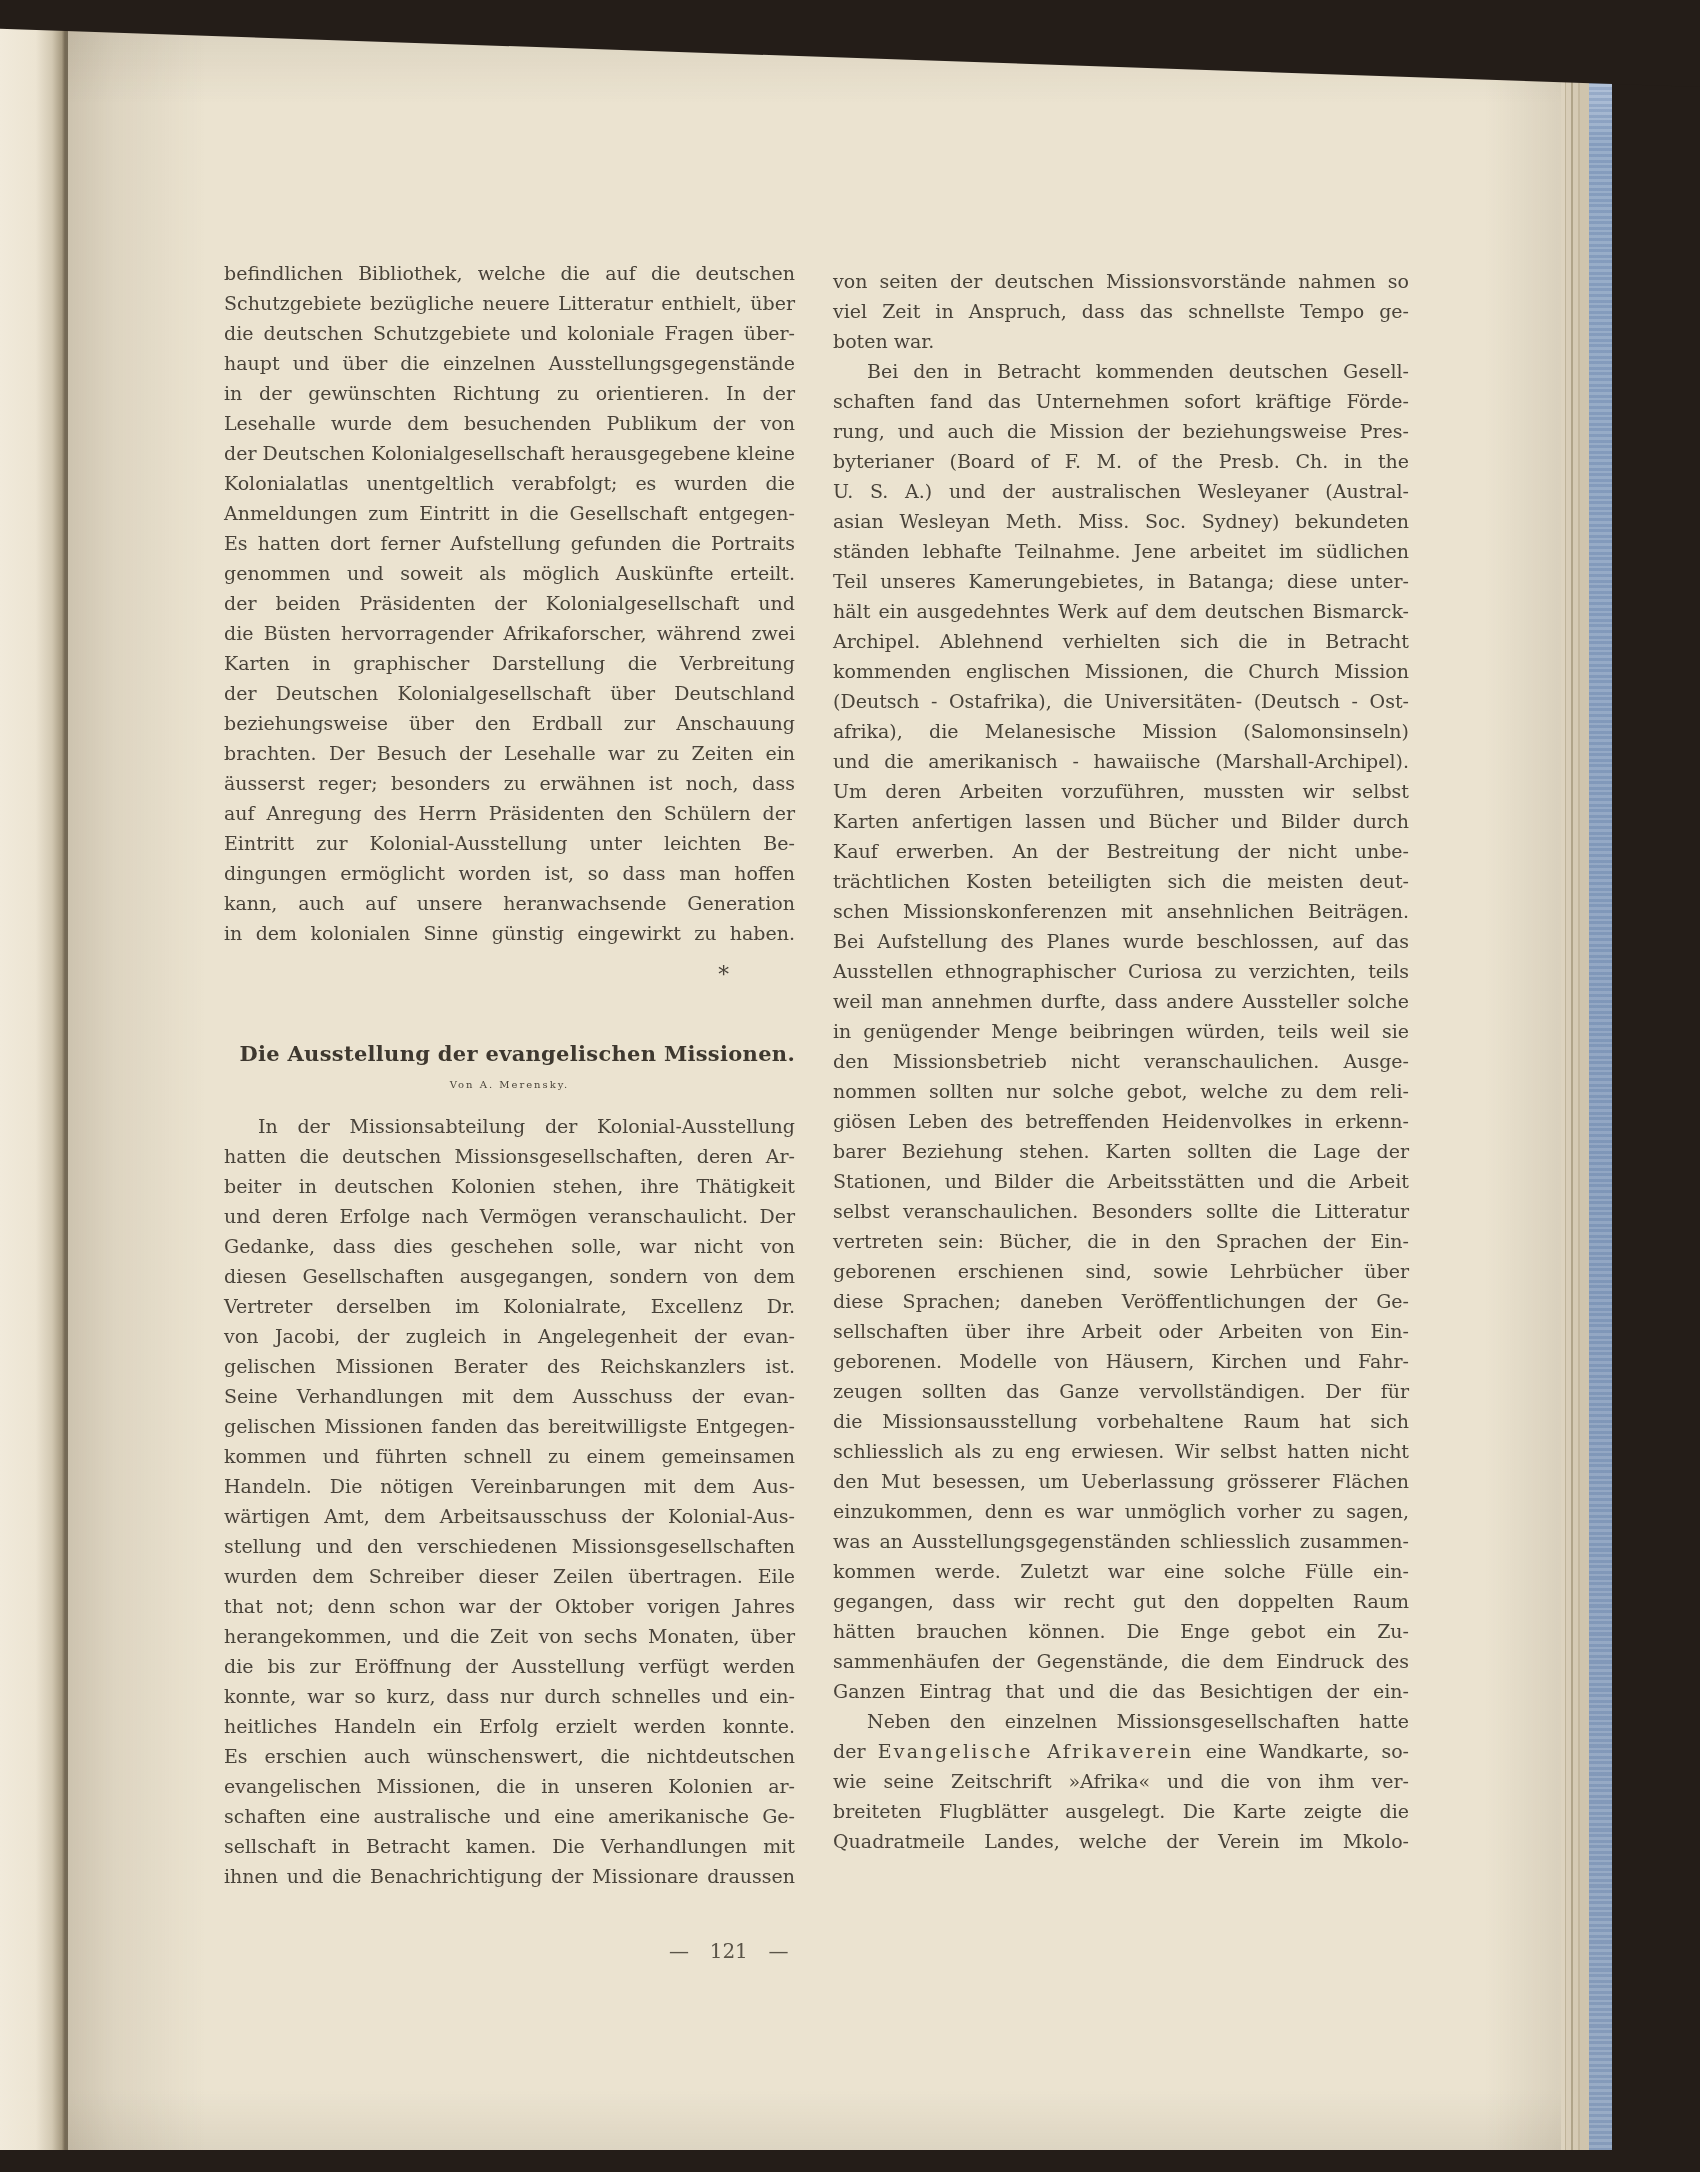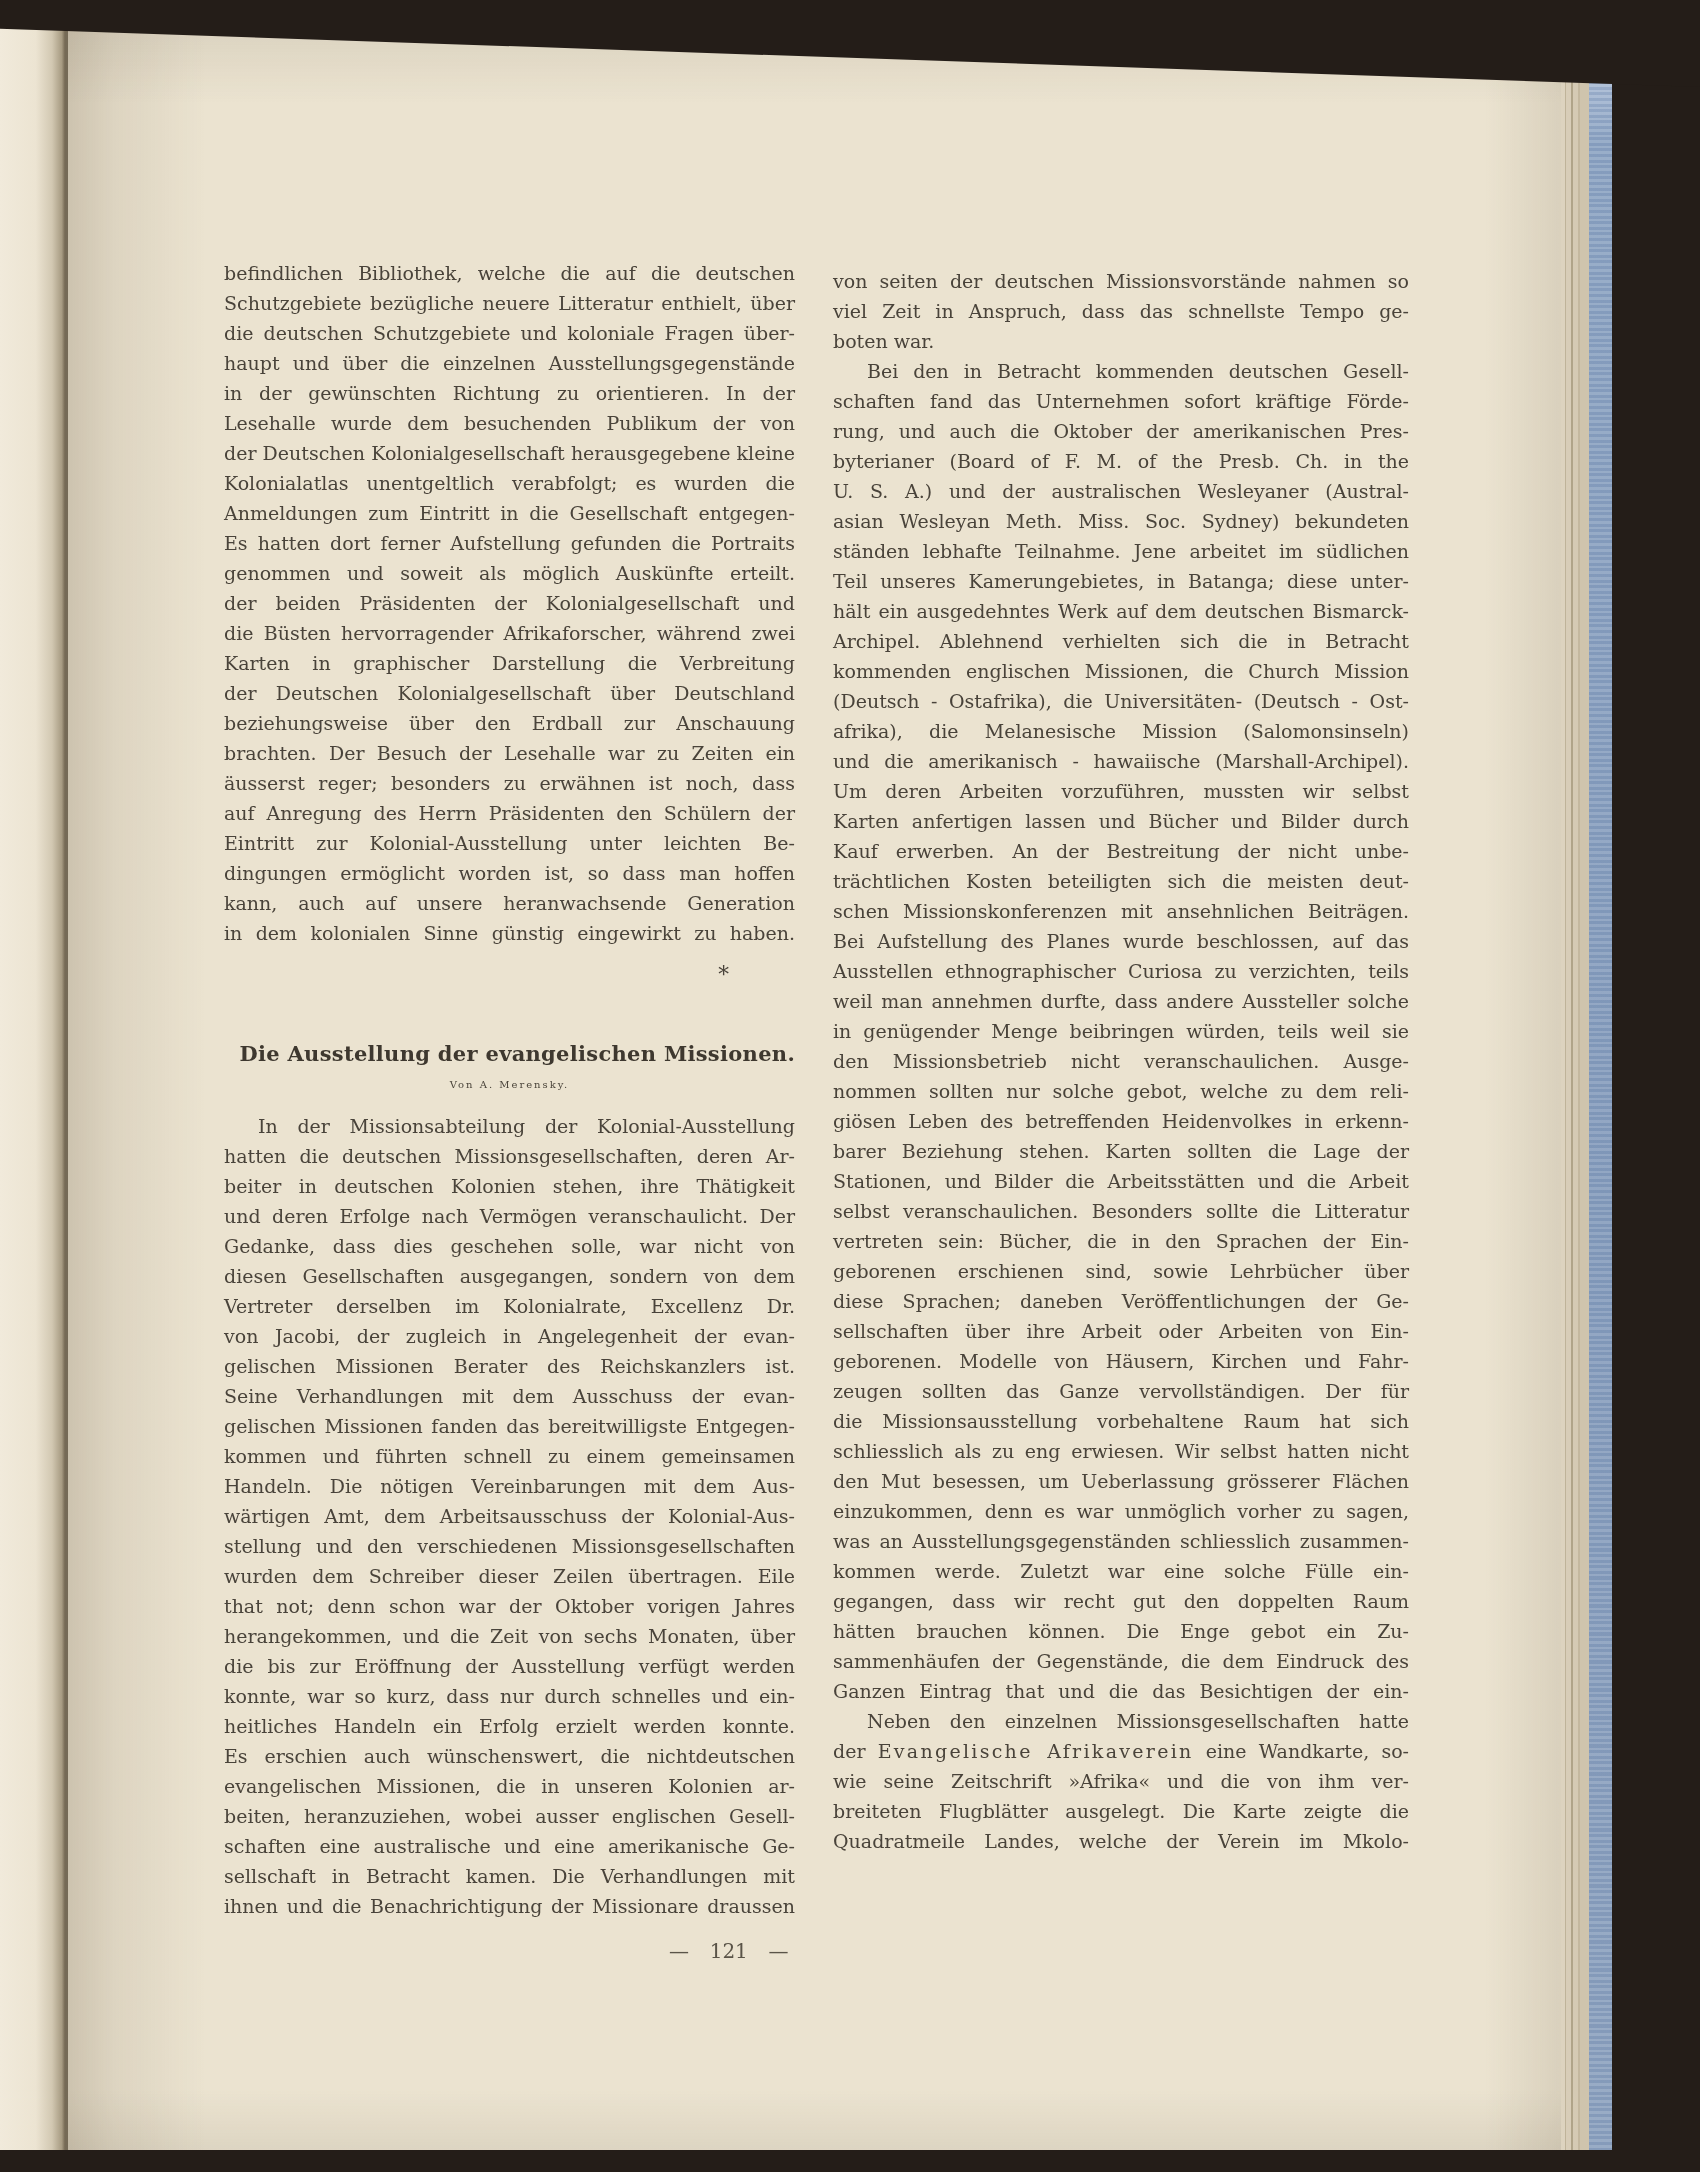--- a/index.html
+++ b/index.html
@@ -120,32 +120,31 @@
       <div class="line"><span>wärtigen Amt, dem Arbeitsausschuss der Kolonial-Aus-</span></div>
       <div class="line"><span>stellung und den verschiedenen Missionsgesellschaften</span></div>
       <div class="line"><span>wurden dem Schreiber dieser Zeilen übertragen.  Eile</span></div>
       <div class="line"><span>that not; denn schon war der Oktober vorigen Jahres</span></div>
       <div class="line"><span>herangekommen, und die Zeit von sechs Monaten, über</span></div>
       <div class="line"><span>die bis zur Eröffnung der Ausstellung verfügt werden</span></div>
       <div class="line"><span>konnte, war so kurz, dass nur durch schnelles und ein-</span></div>
       <div class="line"><span>heitliches Handeln ein Erfolg erzielt werden konnte.</span></div>
       <div class="line"><span>Es erschien auch wünschenswert, die nichtdeutschen</span></div>
       <div class="line"><span>evangelischen Missionen, die in unseren Kolonien ar-</span></div>
-      <div class="line"><span>beiten, heranzuziehen, wobei ausser englischen Gesell-</span></div>
       <div class="line"><span>schaften eine australische und eine amerikanische Ge-</span></div>
       <div class="line"><span>sellschaft in Betracht kamen.  Die Verhandlungen mit</span></div>
       <div class="line"><span>ihnen und die Benachrichtigung der Missionare draussen</span></div>
     </div>
   <div class="column right">
       <div class="line"><span>von seiten der deutschen Missionsvorstände nahmen so</span></div>
       <div class="line"><span>viel Zeit in Anspruch, dass das schnellste Tempo ge-</span></div>
       <div class="line endline"><span>boten war.</span></div>
       <div class="line indent"><span>Bei den in Betracht kommenden deutschen Gesell-</span></div>
       <div class="line"><span>schaften fand das Unternehmen sofort kräftige Förde-</span></div>
-      <div class="line"><span>rung, und auch die Oktober der amerikanischen Pres-</span></div>
+      <div class="line"><span>rung, und auch die Mission der beziehungsweise Pres-</span></div>
       <div class="line"><span>byterianer (Board of F. M. of the Presb. Ch. in the</span></div>
       <div class="line"><span>U. S. A.) und der australischen Wesleyaner (Austral-</span></div>
       <div class="line"><span>asian Wesleyan Meth. Miss. Soc. Sydney) bekundeten</span></div>
       <div class="line"><span>ständen lebhafte Teilnahme.  Jene arbeitet im südlichen</span></div>
       <div class="line"><span>Teil unseres Kamerungebietes, in Batanga; diese unter-</span></div>
       <div class="line"><span>hält ein ausgedehntes Werk auf dem deutschen Bismarck-</span></div>
       <div class="line"><span>Archipel.  Ablehnend verhielten sich die in Betracht</span></div>
       <div class="line"><span>kommenden englischen Missionen, die Church Mission</span></div>
       <div class="line"><span>(Deutsch - Ostafrika), die Universitäten- (Deutsch - Ost-</span></div>
       <div class="line"><span>afrika), die Melanesische Mission (Salomonsinseln)</span></div>

